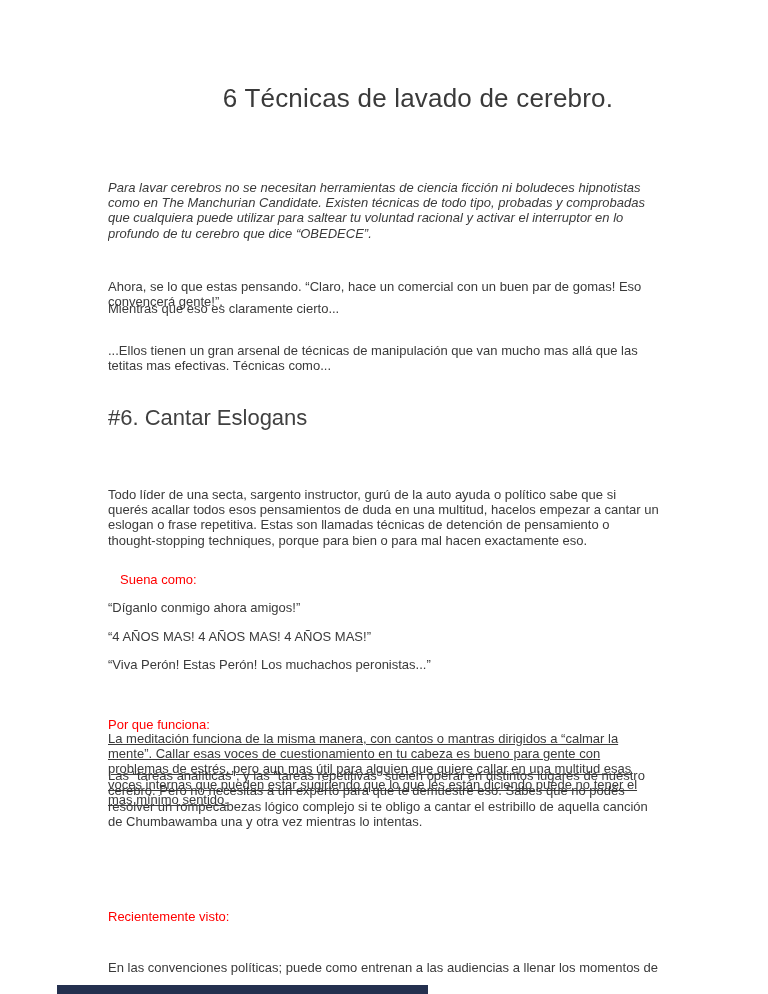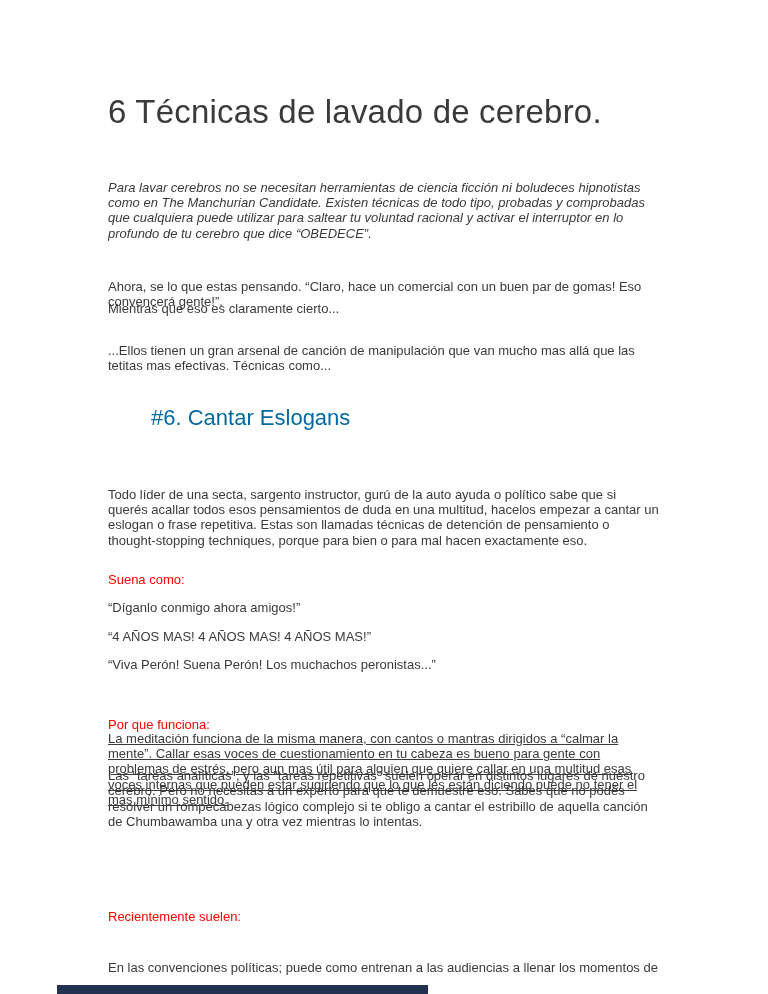--- a/index.html
+++ b/index.html
@@ -19,49 +19,49 @@
     color: #3a3a3a;
   }
   .block {
     position: absolute;
     left: 108px;
     right: 40px;
     white-space: pre;           
     overflow: hidden;
   }
   .doc-title {
-    top: 96px;
-    font-size: 33px;
+    top: 82px;
+    font-size: 26px;
     line-height: 32px;
     letter-spacing: 0.2px;
     color: #3a3a3a;
+    text-align: center;
   }
   .h2 {
     top: 404px;
     font-size: 22px;
     line-height: 27px;
-    color: #0369a1;
-    margin-left: 43px;
+    color: #404040;
   }
   .body-text {
     font-size: 13px;
     line-height: 15.2px;
     color: #3a3a3a;
   }
   .p1 { top: 180px; font-style: italic; }
   .p2 { top: 256px; margin-top: 23px; }
   .p3 { top: 301px; }
   .p4 { top: 343px; }
   .p5 { top: 487px; }
   .label-red {
     font-size: 13px;
     line-height: 15.2px;
     color: #ff0000;
   }
-  .lbl-suena { top: 572px; }
+  .lbl-suena { top: 572px; margin-left: 12px; }
   .q1 { top: 600px; }
   .q2 { top: 629px; }
   .q3 { top: 657px; }
   .blk-porque { top: 681px; }
   .p7 { top: 731px; text-decoration: underline; }
   .blk-reciente { top: 873px; }
   .footer-bar {
     position: absolute;
     left: 57px;
     top: 985px;
@@ -80,52 +80,52 @@
   <div class="block body-text p1">Para lavar cerebros no se necesitan herramientas de ciencia ficción ni boludeces hipnotistas
 como en The Manchurian Candidate. Existen técnicas de todo tipo, probadas y comprobadas
 que cualquiera puede utilizar para saltear tu voluntad racional y activar el interruptor en lo
 profundo de tu cerebro que dice “OBEDECE”.</div>
 
   <div class="block body-text p2">Ahora, se lo que estas pensando. “Claro, hace un comercial con un buen par de gomas! Eso
 convencerá gente!”.</div>
 
   <div class="block body-text p3">Mientras que eso es claramente cierto...</div>
 
-  <div class="block body-text p4">...Ellos tienen un gran arsenal de canción de manipulación que van mucho mas allá que las
+  <div class="block body-text p4">...Ellos tienen un gran arsenal de técnicas de manipulación que van mucho mas allá que las
 tetitas mas efectivas. Técnicas como...</div>
 
   <div class="block h2">#6. Cantar Eslogans</div>
 
   <div class="block body-text p5">Todo líder de una secta, sargento instructor, gurú de la auto ayuda o político sabe que si
 querés acallar todos esos pensamientos de duda en una multitud, hacelos empezar a cantar un
 eslogan o frase repetitiva. Estas son llamadas técnicas de detención de pensamiento o
 thought-stopping techniques, porque para bien o para mal hacen exactamente eso.</div>
 
   <div class="block label-red lbl-suena">Suena como:</div>
 
   <div class="block body-text q1">“Díganlo conmigo ahora amigos!”</div>
 
   <div class="block body-text q2">“4 AÑOS MAS! 4 AÑOS MAS! 4 AÑOS MAS!”</div>
 
-  <div class="block body-text q3">“Viva Perón! Suena Perón! Los muchachos peronistas...”</div>
+  <div class="block body-text q3">“Viva Perón! Estas Perón! Los muchachos peronistas...”</div>
 
   <div class="block blk-porque">
     <div class="label-red">Por que funciona:</div>
     <div class="body-text">Las “tareas analíticas”, y las “tareas repetitivas” suelen operar en distintos lugares de nuestro
 cerebro. Pero no necesitas a un experto para que te demuestre eso. Sabes que no podés
 resolver un rompecabezas lógico complejo si te obligo a cantar el estribillo de aquella canción
 de Chumbawamba una y otra vez mientras lo intentas.</div>
   </div>
 
   <div class="block body-text p7">La meditación funciona de la misma manera, con cantos o mantras dirigidos a “calmar la
 mente”. Callar esas voces de cuestionamiento en tu cabeza es bueno para gente con
 problemas de estrés, pero aun mas útil para alguien que quiere callar en una multitud esas
 voces internas que pueden estar sugiriendo que lo que les están diciendo puede no tener el
 mas mínimo sentido.</div>
 
   <div class="block blk-reciente">
-    <div class="label-red">Recientemente suelen:</div>
+    <div class="label-red">Recientemente visto:</div>
     <div class="body-text">En las convenciones políticas; puede como entrenan a las audiencias a llenar los momentos de</div>
   </div>
 
   <div class="footer-bar"></div>
 
 </div>
 
 </body></html>

